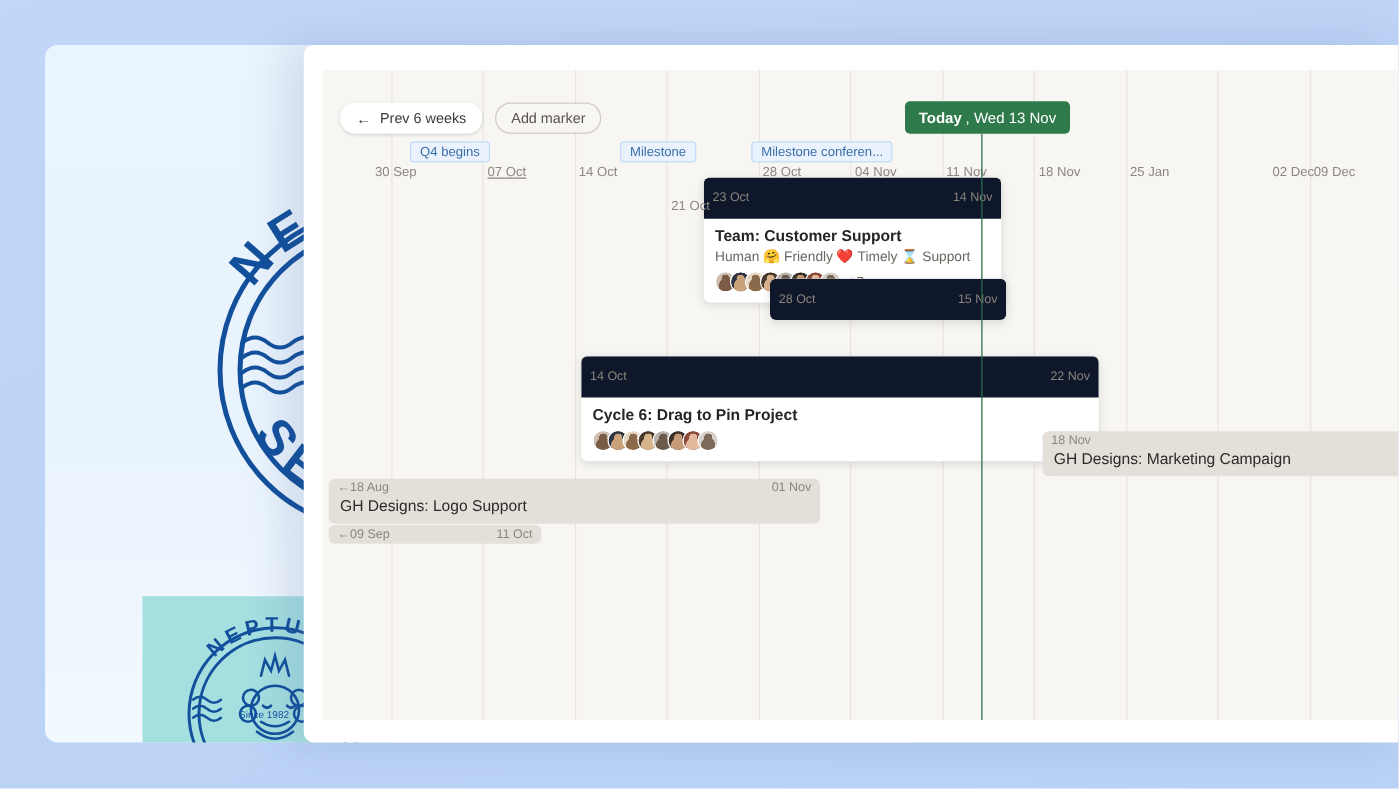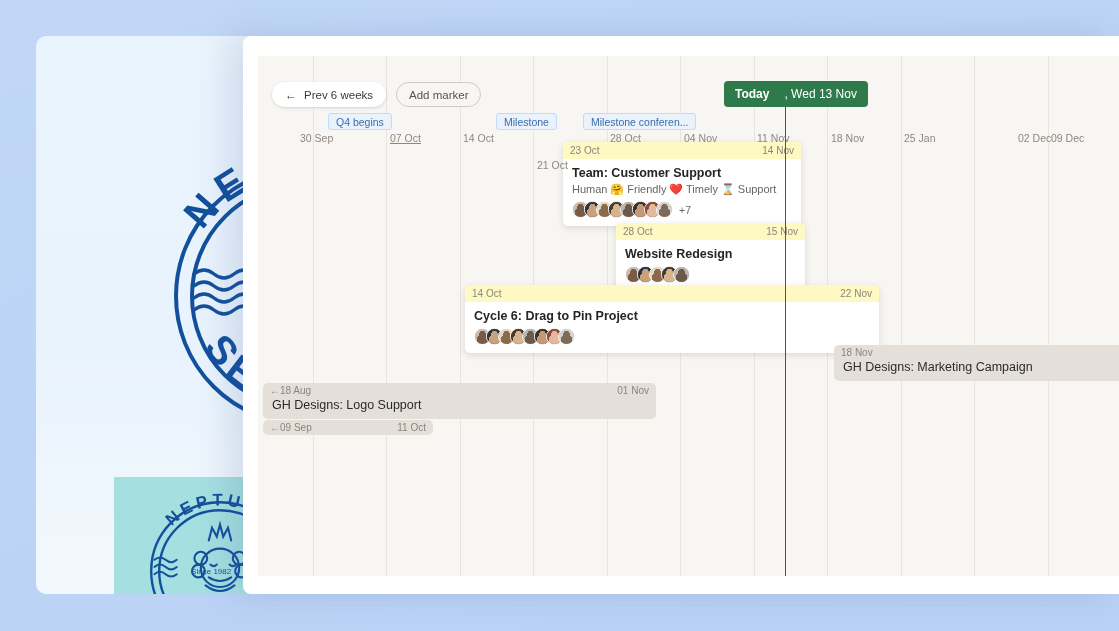--- a/index.html
+++ b/index.html
@@ -133,21 +133,20 @@
     padding: 0 11px;
     display: inline-flex;
     align-items: center;
     border-radius: 4px;
     background: #2f7a4b;
     color: #ffffff;
     font-size: 12px;
     white-space: nowrap;
     z-index: 7;
     cursor: pointer;
-    gap: 12px;
   }
   #today-badge b { font-weight: 700; margin-right: 3px; }
   #today-line {
     position: absolute;
     left: 527px;
     top: 51px;
     bottom: 0;
     width: 1px;
     background: #2b6b44;
     z-index: 5;
@@ -191,22 +190,22 @@
   
   .bar {
     position: absolute;
     border-radius: 5px;
     overflow: hidden;
     background: #ffffff;
     z-index: 2;
   }
   .bar.elevated { box-shadow: 0 2px 7px rgba(40,40,40,.14); }
   .bar-head {
-    height: 17px;
-    background: #fef9c3;
+    height: 33px;
+    background: #0f172a;
     display: flex;
     align-items: center;
     justify-content: space-between;
     padding: 0 7px;
     font-size: 10px;
     color: #8a857e;
     white-space: nowrap;
   }
   .bar-head .hdate { font-size: 10px; }
   .bar-body { padding: 7px 9px 8px 9px; }
@@ -344,21 +343,21 @@
 
     <div id="today-badge">
       <b>Today</b>
         <span>, Wed 13 Nov</span>
     </div>
     <div id="today-line"></div>
 
     <div id="markers">
         <div class="marker" style="left: 70px;">Q4 begins</div>
         <div class="marker" style="left: 238px;">Milestone</div>
-        <div class="marker" style="left: 325px;">Milestone conferen...</div>
+        <div class="marker" style="left: 343px;">Milestone conferen...</div>
       </div>
 
     <div id="axis">
         <div class="axis-tick" style="left: 42px;">30 Sep</div>
         <div class="axis-tick" style="left: 132px; text-decoration: underline;">07 Oct</div>
         <div class="axis-tick" style="left: 205px;">14 Oct</div>
         <div class="axis-tick" style="left: 279px; margin-top: 27px;">21 Oct</div>
         <div class="axis-tick" style="left: 352px;">28 Oct</div>
         <div class="axis-tick" style="left: 426px;">04 Nov</div>
         <div class="axis-tick" style="left: 499px;">11 Nov</div>
@@ -404,40 +403,20 @@
               </div>
               <span class="avatar-more">+7</span>
             </div>
           </div>
         </div>
         <div class="bar elevated" style="left: 358px; top: 167px; width: 189px;">
           <div class="bar-head">
             <span class="hdate">28 Oct</span>
             <span class="hdate">15 Nov</span>
           </div>
-          <div class="bar-body">
-            <div class="bar-title">Website Redesign</div>
-            <div class="avatars">
-              <div class="avatar" style="background: rgb(205, 189, 176);">
-                <div class="face" style="background: radial-gradient(circle at 50% 72%, rgb(122, 92, 70) 0px, rgb(122, 92, 70) 42%, transparent 43%), radial-gradient(circle at 50% 34%, rgb(122, 92, 70) 0px, rgb(122, 92, 70) 26%, transparent 27%), linear-gradient(rgb(205, 189, 176), rgb(205, 189, 176));"></div>
-              </div>
-              <div class="avatar" style="background: rgb(46, 52, 64);">
-                <div class="face" style="background: radial-gradient(circle at 50% 72%, rgb(202, 162, 122) 0px, rgb(202, 162, 122) 42%, transparent 43%), radial-gradient(circle at 50% 34%, rgb(202, 162, 122) 0px, rgb(202, 162, 122) 26%, transparent 27%), linear-gradient(rgb(46, 52, 64), rgb(46, 52, 64));"></div>
-              </div>
-              <div class="avatar" style="background: rgb(230, 215, 194);">
-                <div class="face" style="background: radial-gradient(circle at 50% 72%, rgb(138, 106, 74) 0px, rgb(138, 106, 74) 42%, transparent 43%), radial-gradient(circle at 50% 34%, rgb(138, 106, 74) 0px, rgb(138, 106, 74) 26%, transparent 27%), linear-gradient(rgb(230, 215, 194), rgb(230, 215, 194));"></div>
-              </div>
-              <div class="avatar" style="background: rgb(74, 58, 46);">
-                <div class="face" style="background: radial-gradient(circle at 50% 72%, rgb(216, 180, 140) 0px, rgb(216, 180, 140) 42%, transparent 43%), radial-gradient(circle at 50% 34%, rgb(216, 180, 140) 0px, rgb(216, 180, 140) 26%, transparent 27%), linear-gradient(rgb(74, 58, 46), rgb(74, 58, 46));"></div>
-              </div>
-              <div class="avatar" style="background: rgb(185, 180, 173);">
-                <div class="face" style="background: radial-gradient(circle at 50% 72%, rgb(107, 90, 74) 0px, rgb(107, 90, 74) 42%, transparent 43%), radial-gradient(circle at 50% 34%, rgb(107, 90, 74) 0px, rgb(107, 90, 74) 26%, transparent 27%), linear-gradient(rgb(185, 180, 173), rgb(185, 180, 173));"></div>
-              </div>
-            </div>
-          </div>
         </div>
         <div class="bar elevated" style="left: 207px; top: 229px; width: 414px;">
           <div class="bar-head">
             <span class="hdate">14 Oct</span>
             <span class="hdate">22 Nov</span>
           </div>
           <div class="bar-body">
             <div class="bar-title">Cycle 6: Drag to Pin Project</div>
             <div class="avatars">
               <div class="avatar" style="background: rgb(205, 189, 176);">

